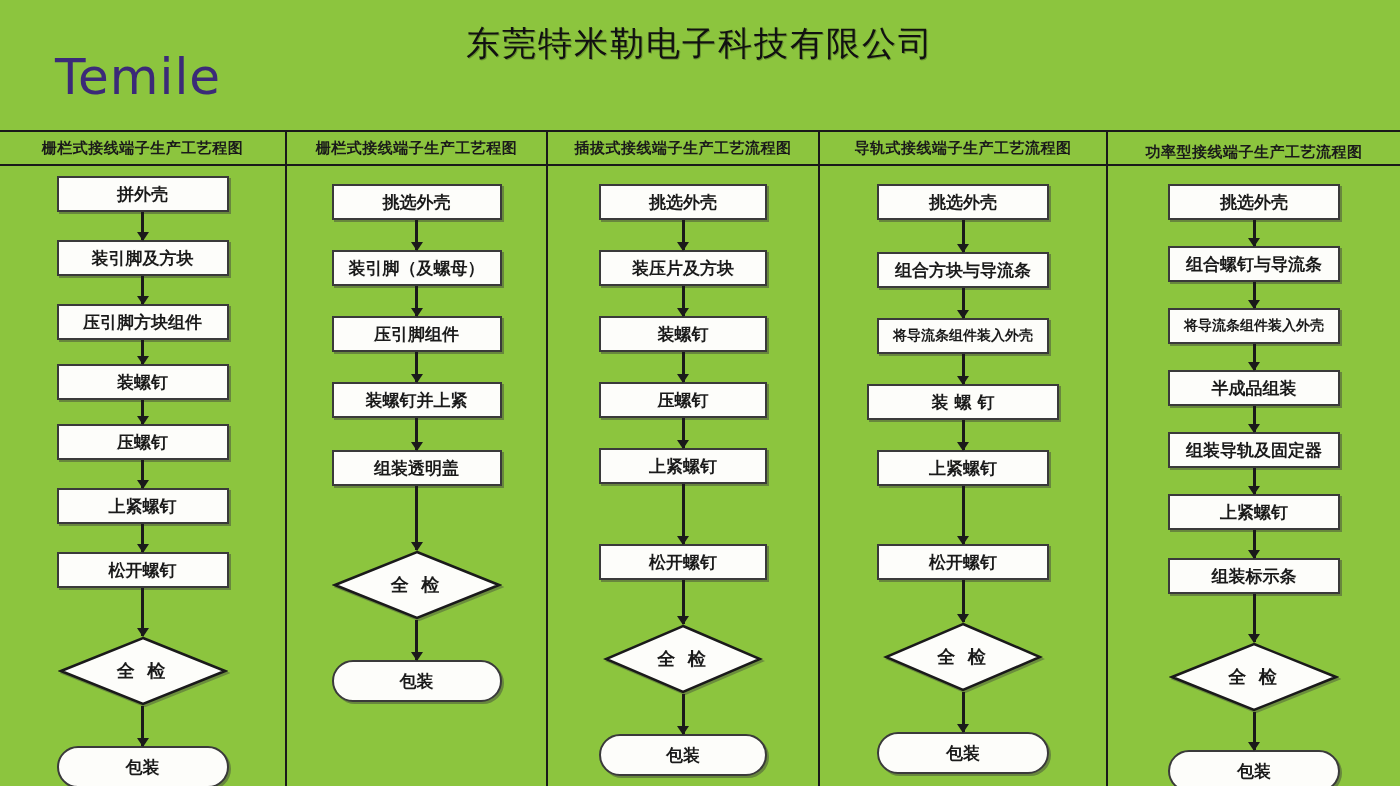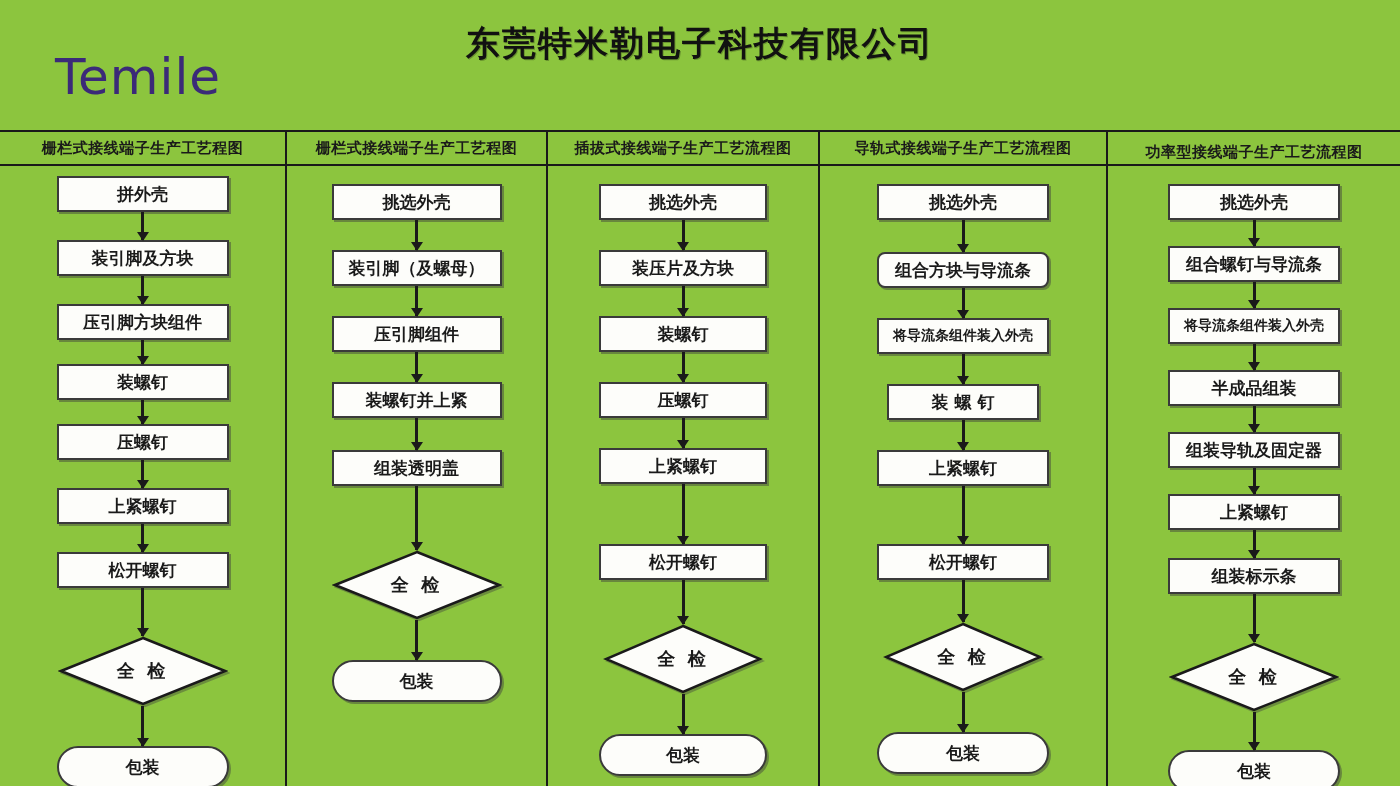--- a/index.html
+++ b/index.html
@@ -19,21 +19,21 @@
     font-family:"DejaVu Sans","Liberation Sans",sans-serif;
     font-size:50px;font-weight:400;letter-spacing:1px;
     color:#3b2a78;line-height:1;
   }
   .title-block{
     position:absolute;left:330px;top:22px;width:740px;
     text-align:center;color:#111;
   }
   .title-line{
     font-family:"DejaVu Serif","Liberation Serif",serif;
-    font-weight:bold;font-size:34px;line-height:1.28;
+    font-weight:normal;font-size:34px;line-height:1.28;
     letter-spacing:2px;
     text-shadow:1px 1px 0 rgba(0,0,0,.25);
   }
 
   
   .hdr-band{
     position:absolute;left:0;top:130px;width:1400px;height:36px;
     border-top:2px solid #1a1a1a;border-bottom:2px solid #1a1a1a;
     box-sizing:border-box;display:flex;
   }
@@ -317,35 +317,35 @@
       </div>
       <div class="col" style="width: 288px;">
         <div class="flow" style="margin-top: 18px;">
           <div class="node process" style="width: 172px;">
             <span class="pad">挑选外壳</span>
           </div>
           <div class="arrow" style="height: 32px;">
             <div class="shaft"></div>
             <div class="head"></div>
           </div>
-          <div class="node process" style="width: 172px; border-radius: 8px;">
+          <div class="node process" style="width: 172px;">
             <span class="pad">组合方块与导流条</span>
           </div>
           <div class="arrow" style="height: 30px;">
             <div class="shaft"></div>
             <div class="head"></div>
           </div>
           <div class="node process small" style="width: 172px;">
             <span class="pad">将导流条组件装入外壳</span>
           </div>
           <div class="arrow" style="height: 30px;">
             <div class="shaft"></div>
             <div class="head"></div>
           </div>
-          <div class="node process" style="width: 152px;">
+          <div class="node process" style="width: 192px;">
             <span class="pad">装 螺 钉</span>
           </div>
           <div class="arrow" style="height: 30px;">
             <div class="shaft"></div>
             <div class="head"></div>
           </div>
           <div class="node process" style="width: 172px;">
             <span class="pad">上紧螺钉</span>
           </div>
           <div class="arrow" style="height: 58px;">

